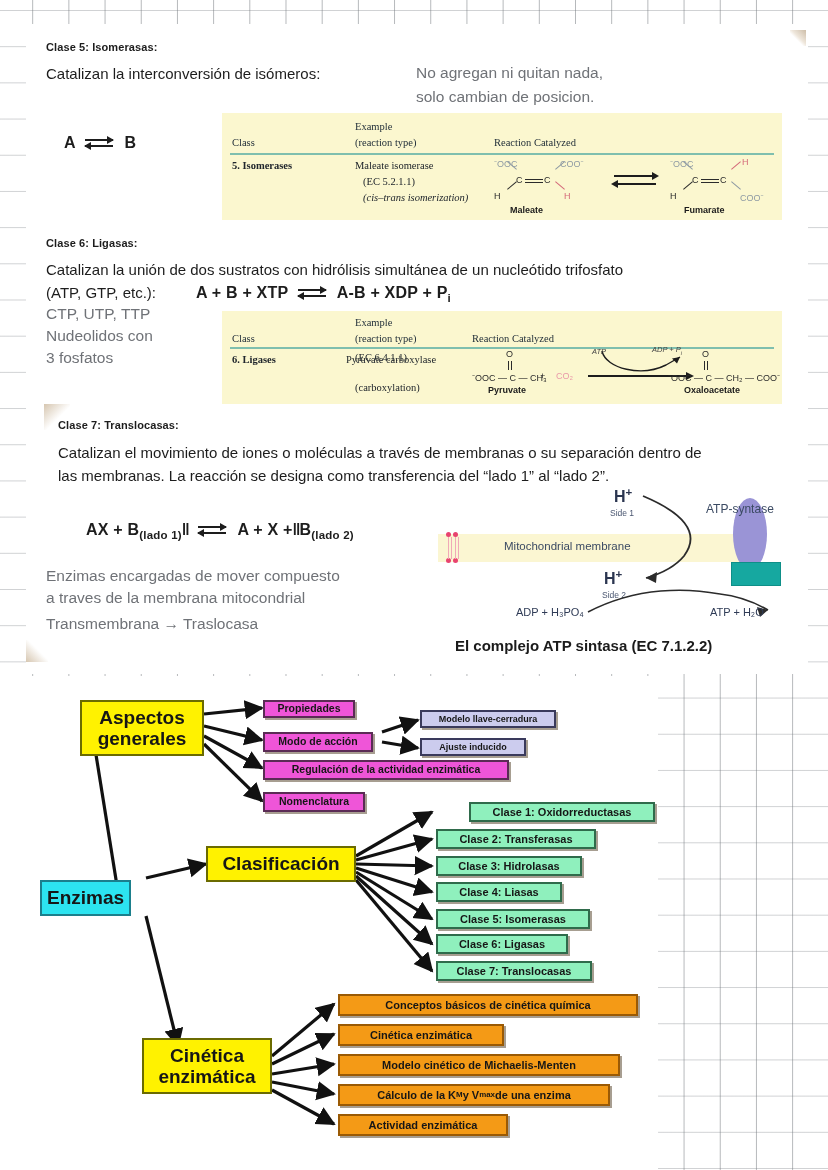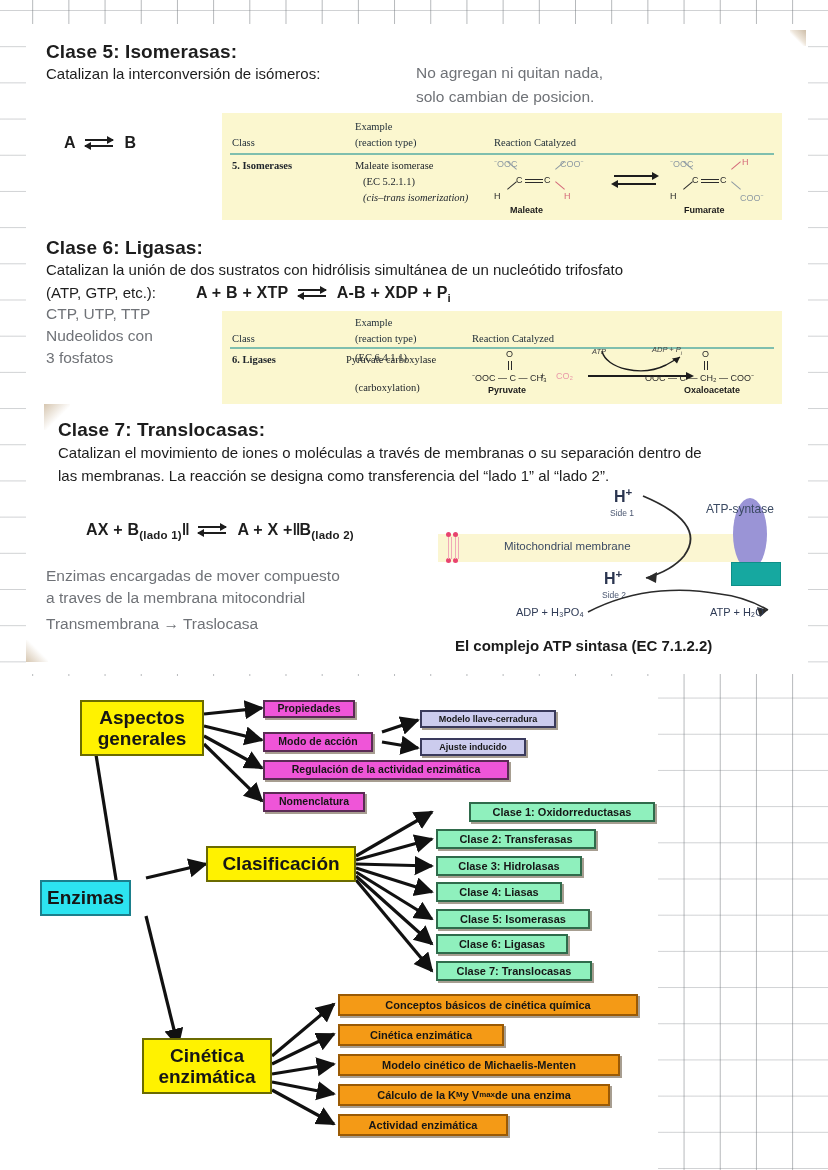--- a/index.html
+++ b/index.html
@@ -28,21 +28,21 @@
   .curl{position:absolute;width:16px;height:16px;pointer-events:none;}
   #curl-tr{left:790px;top:30px;
       background:linear-gradient(225deg,#cdbda8 0%,#efe7dc 45%,rgba(255,255,255,0) 60%);}
   #curl-l1{left:44px;top:404px;width:26px;height:26px;
       background:linear-gradient(135deg,#d6c6b0 0%,rgba(255,255,255,0) 55%);
       border-radius:0 0 0 0;}
   #curl-l2{left:26px;top:640px;width:22px;height:22px;
       background:linear-gradient(45deg,#d6c6b0 0%,rgba(255,255,255,0) 55%);}
 
   
-  .h{font-weight:bold;font-size:19px;color:#1d1d1d;letter-spacing:.1px;}
+  .h{font-weight:bold;font-size:11px;color:#1d1d1d;letter-spacing:.1px;}
   .p{font-size:15px;color:#1d1d1d;line-height:1.32;}
   .note{font-size:15.5px;color:#6f7277;line-height:1.45;}
   .eq{font-size:16px;color:#1d1d1d;font-weight:600;letter-spacing:.2px;}
   .abs{position:absolute;}
 
   
   .rev{display:inline-block;position:relative;width:30px;height:14px;
        vertical-align:middle;margin:0 5px;}
   .rev i{position:absolute;left:0;width:28px;height:2.4px;background:#1d1d1d;display:block;}
   .rev i.t{top:2px;}
@@ -205,21 +205,21 @@
   <svg width="120" height="34" style="position:absolute;left:372px;top:34px;">
     <path d="M8 6 C 12 24, 48 32, 72 20 L 86 12" fill="none" stroke="#1d1d1d" stroke-width="1.4"></path>
     <path d="M86 12 l -8 1.5 l 5 5 z" fill="#1d1d1d"></path>
   </svg>
   <div class="chem" style="left:370px;top:36px;font-style:italic;font-size:7.5px;color:#444;">ATP</div>
   <div class="chem" style="left:430px;top:34px;font-style:italic;font-size:7.5px;color:#444;"><span>ADP + P</span><sub>i</sub></div>
 
   <div class="chem" style="left:480px;top:38px;">O</div>
   <div class="abs" style="left:482px;top:50px;width:1px;height:9px;background:#2b2b2b;"></div>
   <div class="abs" style="left:485px;top:50px;width:1px;height:9px;background:#2b2b2b;"></div>
-  <div class="chem" style="left:420px;top:60px;text-align:right;">⁻OOC — C — CH₂ — COO⁻</div>
+  <div class="chem" style="left:446px;top:60px;text-align:right;">⁻OOC — C — CH₂ — COO⁻</div>
   <div class="cap" style="left:462px;top:74px;">Oxaloacetate</div>
 </div>
 
 <div class="abs h" style="left:58px;top:419px;">Clase 7: Translocasas:</div>
 <div class="abs p" style="left:58px;top:443px;">Catalizan el movimiento de iones o moléculas a través de membranas o su separación dentro de</div>
 <div class="abs p" style="left:58px;top:466px;">las membranas. La reacción se designa como transferencia del “lado 1” al “lado 2”.</div>
 
 <div class="abs eq" style="left:86px;top:521px;">
   <span>AX + B</span><sub>(lado 1)</sub><span class="bars">‖</span>
   <span class="rev"><i class="t"></i><i class="b"></i></span>

